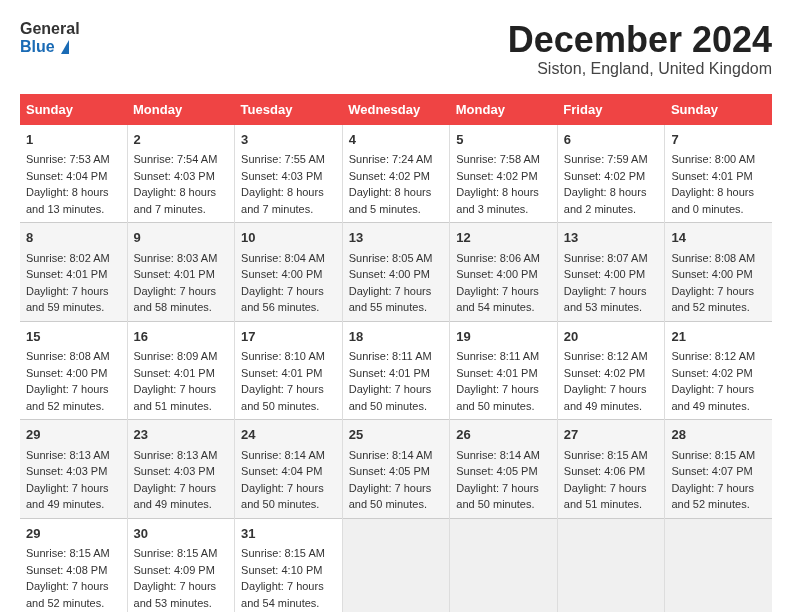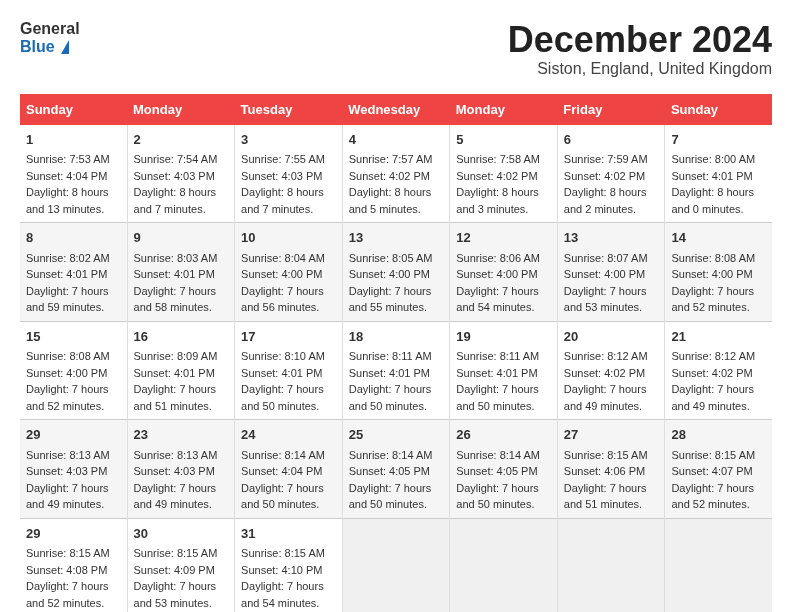--- a/index.html
+++ b/index.html
@@ -118,21 +118,21 @@
         </td>
         <td>
           <span class="day-num">3</span>
           <div>Sunrise: 7:55 AM</div>
           <div>Sunset: 4:03 PM</div>
           <div>Daylight: 8 hours</div>
           <div>and 7 minutes.</div>
         </td>
         <td>
           <span class="day-num">4</span>
-          <div>Sunrise: 7:57 AM</div>
+          <div>Sunrise: 7:24 AM</div>
           <div>Sunset: 4:02 PM</div>
           <div>Daylight: 8 hours</div>
           <div>and 5 minutes.</div>
         </td>
         <td>
           <span class="day-num">5</span>
           <div>Sunrise: 7:58 AM</div>
           <div>Sunset: 4:02 PM</div>
           <div>Daylight: 8 hours</div>
           <div>and 3 minutes.</div>

